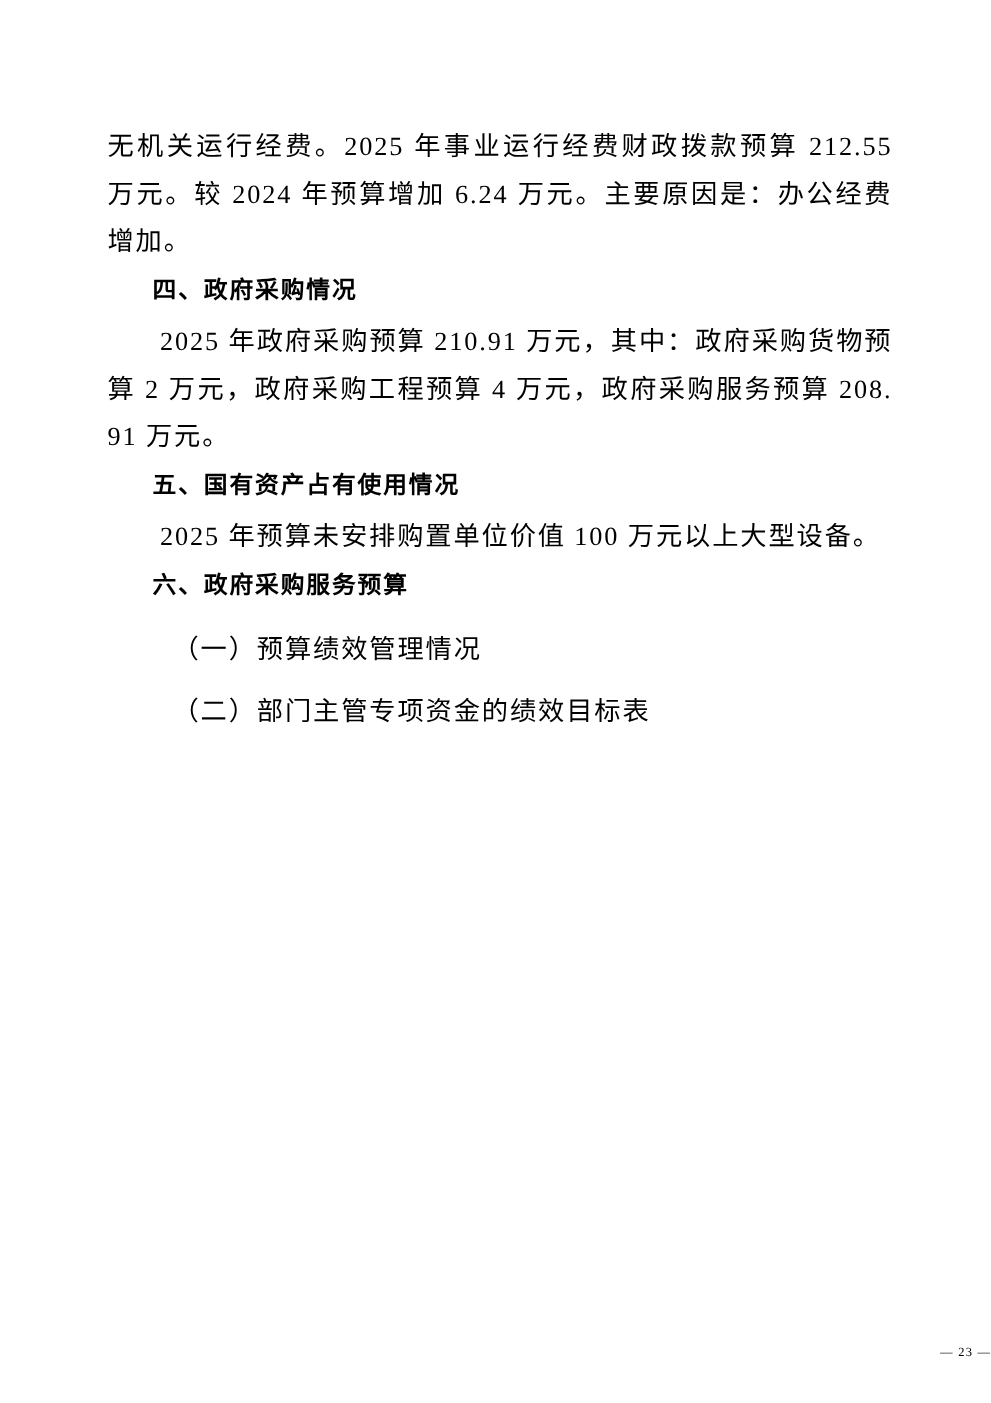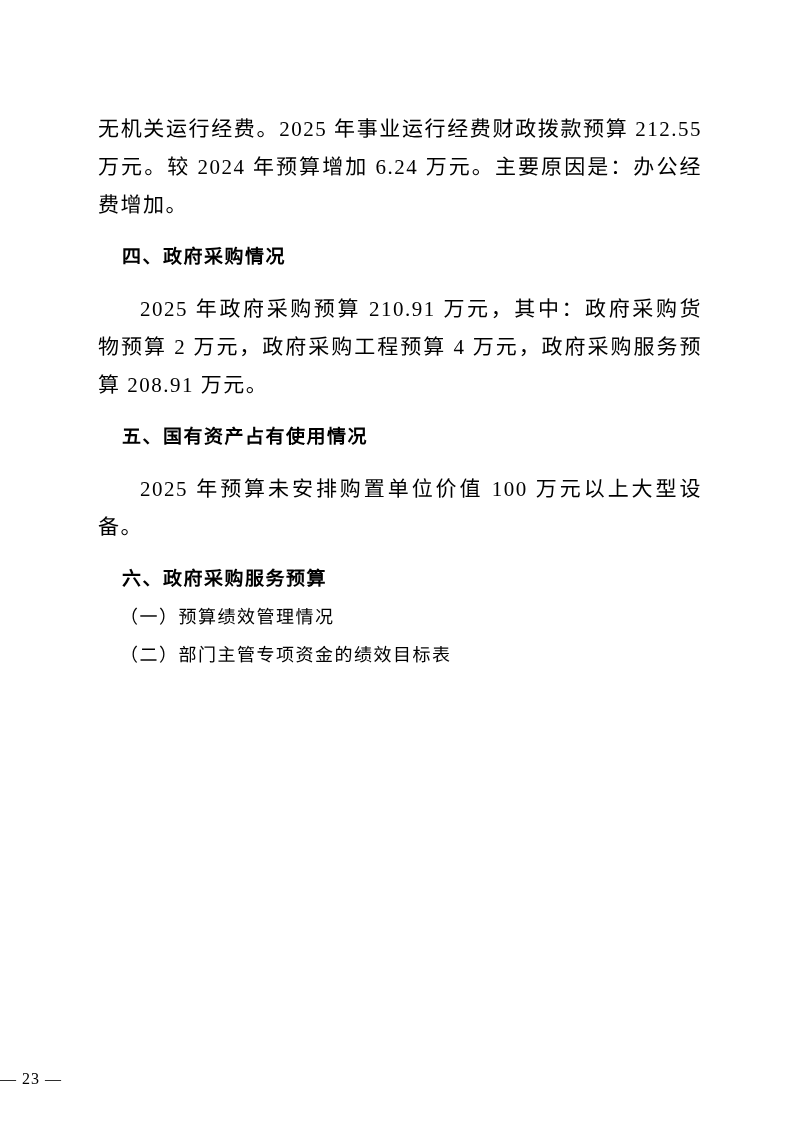--- a/index.html
+++ b/index.html
@@ -17,21 +17,21 @@
     font-family: "Liberation Serif", "DejaVu Serif", serif;
     color: #000000;
   }
   .content {
     position: absolute;
     left: 84px;
     top: 96px;
     width: 632px;
   }
   .para {
-    margin: 14px;
+    margin: 2px;
     font-size: 21px;
     line-height: 38px;
     text-align: justify;
     text-justify: inter-ideograph;
     text-indent: 2em;
     letter-spacing: 1.5px;
     word-break: break-all;
   }
   .para.no-indent {
     text-indent: 0;
@@ -39,34 +39,34 @@
   .heading {
     margin: 0;
     font-family: "Liberation Sans", "DejaVu Sans", sans-serif;
     font-weight: 700;
     font-size: 19px;
     line-height: 38px;
     text-indent: 2em;
     letter-spacing: 1.5px;
   }
   .subheading {
-    margin: 0;
-    font-size: 18px;
+    margin: 12px;
+    font-size: 21px;
     line-height: 38px;
     text-indent: 2em;
     letter-spacing: 1.5px;
     font-family: "Liberation Serif", "DejaVu Serif", serif;
   }
   .footer {
     position: absolute;
     left: 0;
     right: 0;
     bottom: 34px;
-    text-align: left;
-    font-size: 16px;
+    text-align: right;
+    font-size: 10px;
     letter-spacing: 1px;
     font-family: "Liberation Serif", "DejaVu Serif", serif;
   }
 </style>
 </head>
 <body>
 
 <div class="page">
   <div class="content">
 

